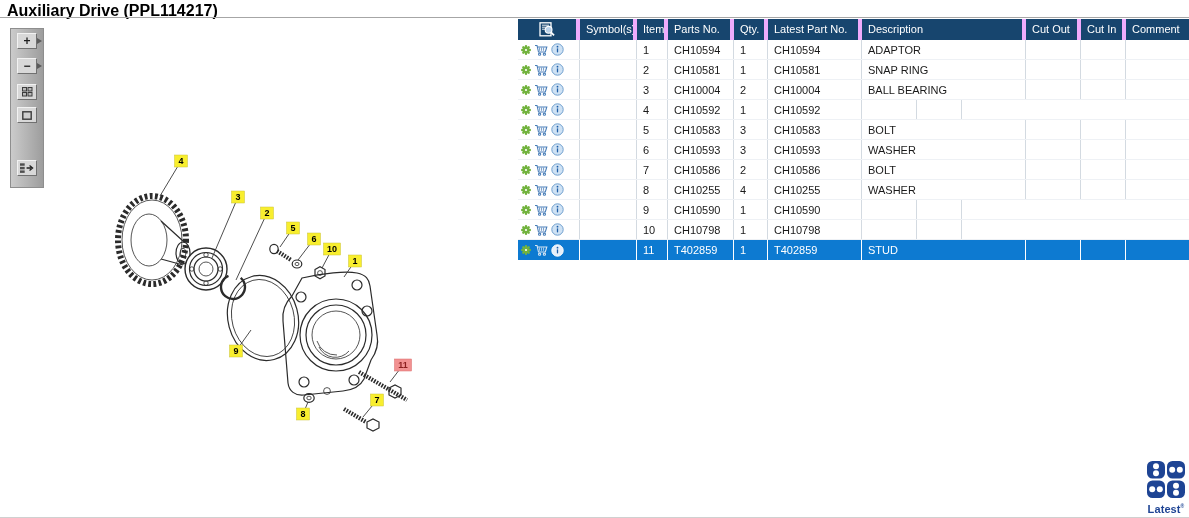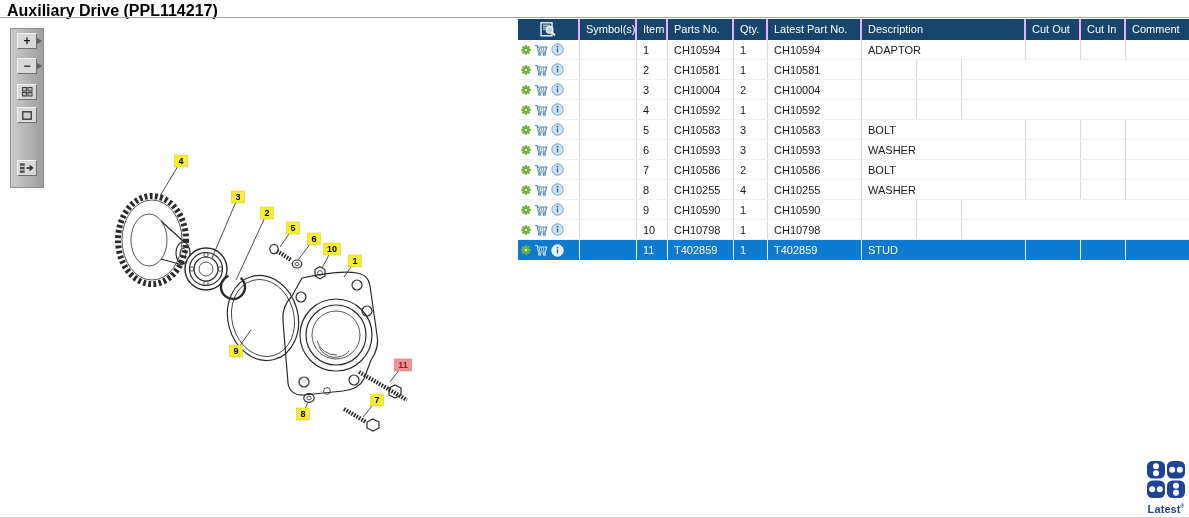--- a/index.html
+++ b/index.html
@@ -41,21 +41,21 @@
   .balloon text{font:bold 9px "Liberation Sans",sans-serif;text-anchor:middle;fill:#000;}
   .balloon line{stroke:#3a3a3a;stroke-width:0.9;}
   .balloon.hl rect{fill:var(--balloon-highlight);stroke:#d96a6a;}
   .balloon.hl text{fill:#8d1f1f;}
 
   
   #parts-table{position:absolute;left:518px;top:19px;width:671px;font-size:11px;color:#1a1a1a;}
   .tr{display:flex;height:20px;line-height:20px;background:#fff;}
   .thead .tr{height:21px;line-height:21px;background:var(--header-bg);color:#fff;}
   .td,.th{border-right:1px solid #d3dae1;padding-left:6px;overflow:hidden;white-space:nowrap;}
-  .th{border-right:2px solid #f0abfc;}
+  .th{border-right:4px solid #f0abfc;}
   .tr{border-bottom:1px solid #eef1f5;}
   .thead .tr{border-bottom:none;}
   .c0{width:62px}.c1{width:57px}.c2{width:31px}.c3{width:66px}.c4{width:34px}
   .c5{width:94px}.c6{width:164px}.c7{width:55px}.c8{width:45px}
   .c9{width:63px;border-right:none;}
   .icons-cell{display:flex;align-items:center;gap:3px;padding-left:3px;}
   .th.c0{display:flex;align-items:center;justify-content:center;padding-left:0;}
   .tr.selected{background:var(--selected-row);color:#fff;border-bottom:none;}
   .tr.selected .td{border-right-color:#ffffff;}
   .tr.selected .ic-cart g{stroke:#d9e5f2;}
@@ -340,20 +340,21 @@
                 <circle cx="6.5" cy="3.7" r="0.9" fill="#1f5fa8"></circle>
                 <rect x="5.85" y="5.2" width="1.3" height="4.2" rx="0.65" fill="#1f5fa8"></rect>
               </svg>
       </span>
     </div>
     <div class="td c1 val"></div>
     <div class="td c2 val">2</div>
     <div class="td c3 val">CH10581</div>
     <div class="td c4 val">1</div>
     <div class="td c5 val">CH10581</div>
+    <div class="td c6 val">SNAP RING</div>
     <div class="td c7 val"></div>
     <div class="td c8 val"></div>
     <div class="td c9 val"></div>
   </div>
         <div class="tr">
     <div class="td c0 icons-cell">
       <span class="icon">
         <svg width="10" height="10" viewBox="0 0 10 10">
                 <g fill="var(--gear-green)">
                   <rect x="3.8" y="0" width="2.4" height="10" rx="1.2"></rect>
@@ -381,20 +382,21 @@
                 <circle cx="6.5" cy="3.7" r="0.9" fill="#1f5fa8"></circle>
                 <rect x="5.85" y="5.2" width="1.3" height="4.2" rx="0.65" fill="#1f5fa8"></rect>
               </svg>
       </span>
     </div>
     <div class="td c1 val"></div>
     <div class="td c2 val">3</div>
     <div class="td c3 val">CH10004</div>
     <div class="td c4 val">2</div>
     <div class="td c5 val">CH10004</div>
+    <div class="td c6 val">BALL BEARING</div>
     <div class="td c7 val"></div>
     <div class="td c8 val"></div>
     <div class="td c9 val"></div>
   </div>
         <div class="tr">
     <div class="td c0 icons-cell">
       <span class="icon">
         <svg width="10" height="10" viewBox="0 0 10 10">
                 <g fill="var(--gear-green)">
                   <rect x="3.8" y="0" width="2.4" height="10" rx="1.2"></rect>

